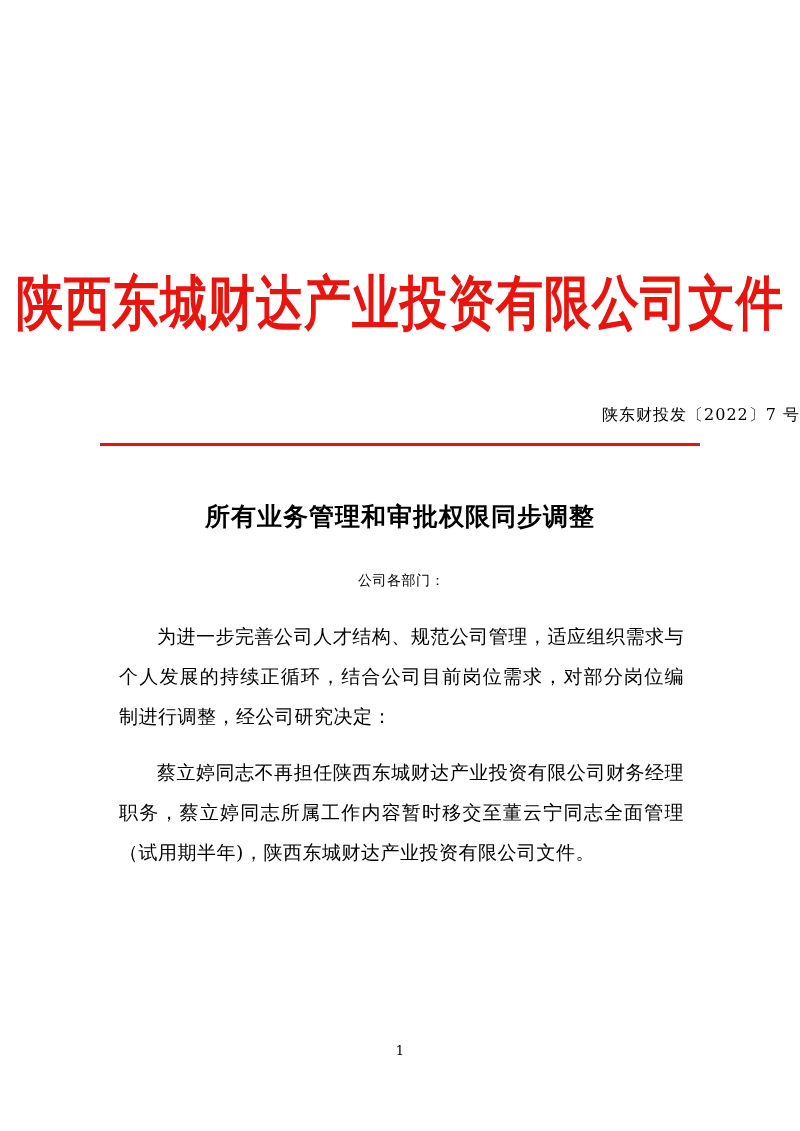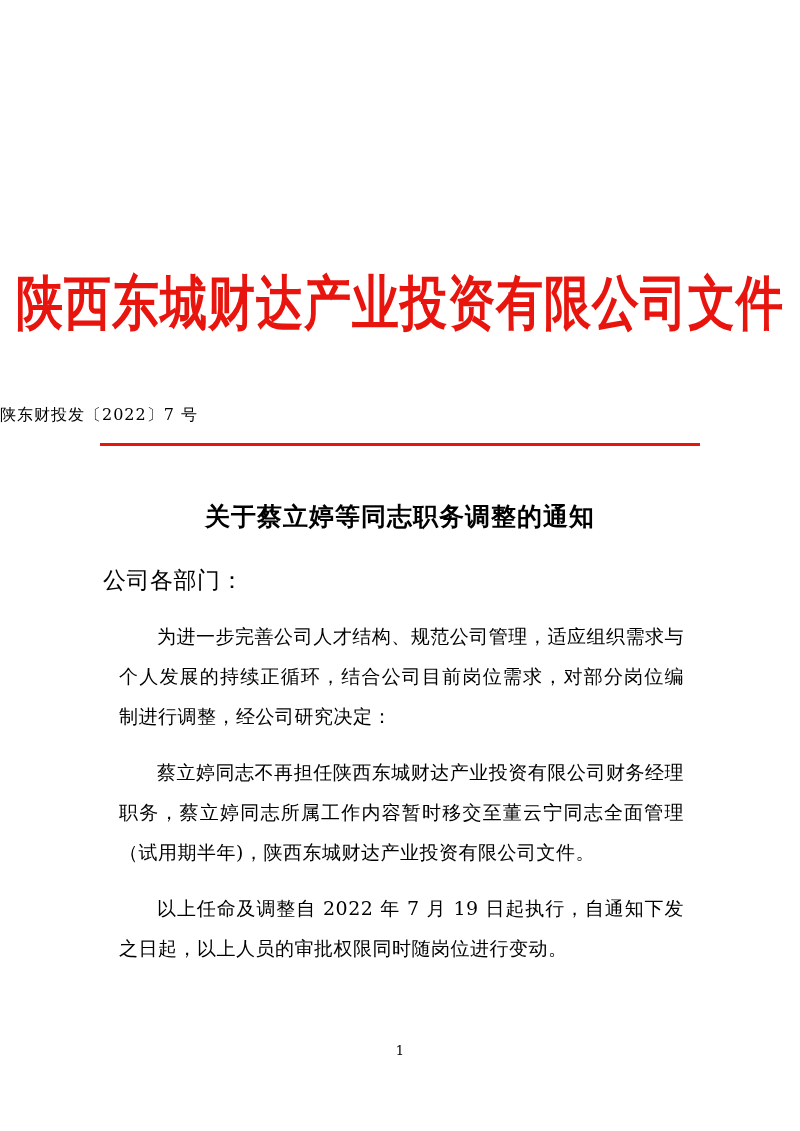--- a/index.html
+++ b/index.html
@@ -42,21 +42,21 @@
     transform: scaleY(1.25);
     transform-origin: center top;
     white-space: nowrap;
   }
 
   .doc-number {
     position: absolute;
     top: 405px;
     left: 0;
     width: 800px;
-    text-align: left;
+    text-align: right;
     font-size: 16px;
     letter-spacing: 1px;
     color: #000000;
   }
 
   .red-rule {
     position: absolute;
     top: 443px;
     left: 100px;
     width: 600px;
@@ -78,23 +78,24 @@
   }
 
   
   .body-text {
     position: absolute;
     top: 560px;
     left: 103px;
     width: 597px;
   }
   .salutation {
-    font-size: 23px;
+    font-size: 14px;
     line-height: 40px;
     letter-spacing: 0.5px;
+    text-align: center;
   }
   .para {
     font-size: 19px;
     line-height: 40px;
     letter-spacing: 0.5px;
     text-align: justify;
     text-justify: inter-ideograph;
     text-indent: 2em;
     margin: 16px;
   }
@@ -116,24 +117,23 @@
 <div class="page">
 
   <div class="letterhead">
     <div class="letterhead-title">陕西东城财达产业投资有限公司文件</div>
   </div>
 
   <div class="doc-number">陕东财投发〔2022〕7 号</div>
 
   <div class="red-rule"></div>
 
-  <div class="doc-title">关于蔡立婷等同志职务调整的通知</div>
+  <div class="doc-title">所有业务管理和审批权限同步调整</div>
 
   <div class="body-text">
     <div class="salutation">公司各部门：</div>
     <p class="para">为进一步完善公司人才结构、规范公司管理，适应组织需求与个人发展的持续正循环，结合公司目前岗位需求，对部分岗位编制进行调整，经公司研究决定：</p>
     <p class="para">蔡立婷同志不再担任陕西东城财达产业投资有限公司财务经理职务，蔡立婷同志所属工作内容暂时移交至董云宁同志全面管理（试用期半年)，陕西东城财达产业投资有限公司文件。</p>
-    <p class="para">以上任命及调整自 2022 年 7 月 19 日起执行，自通知下发之日起，以上人员的审批权限同时随岗位进行变动。</p>
   </div>
 
   <div class="page-number">1</div>
 
 </div>
 
 </body></html>

